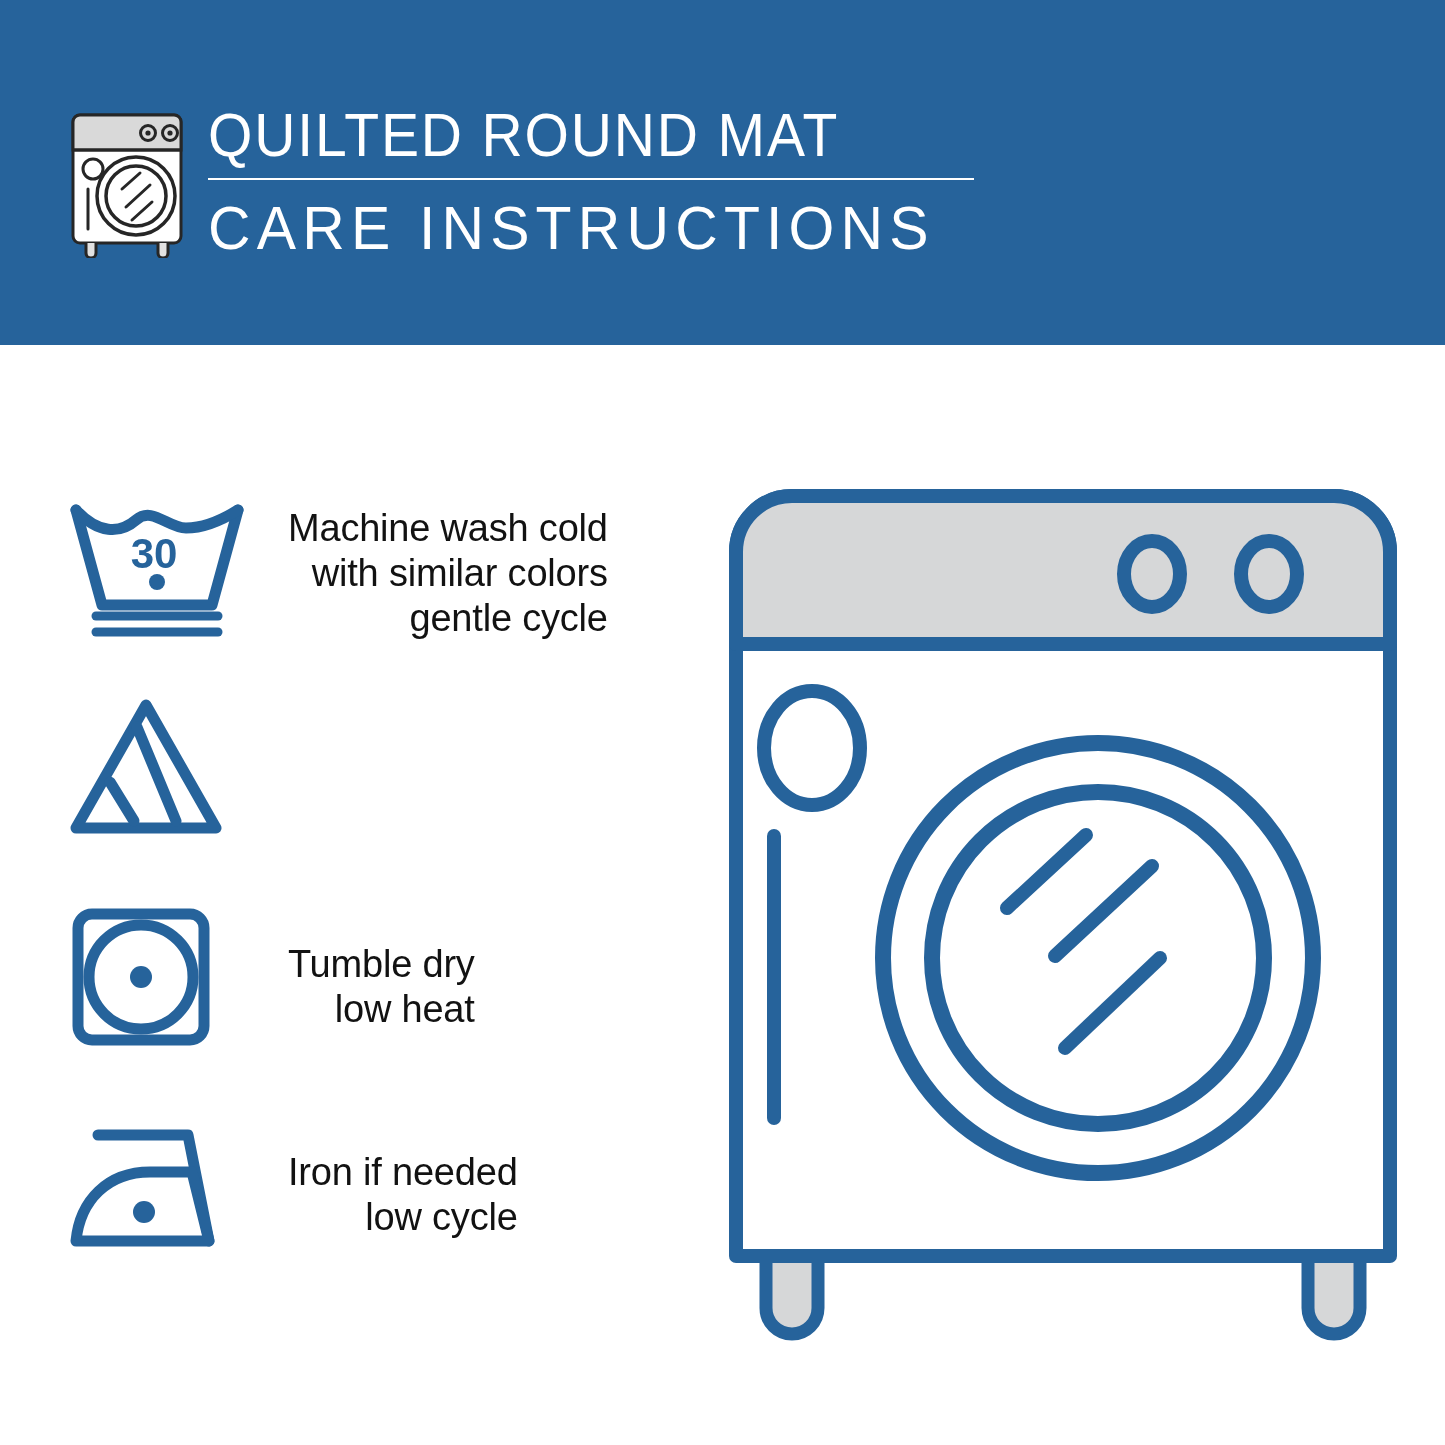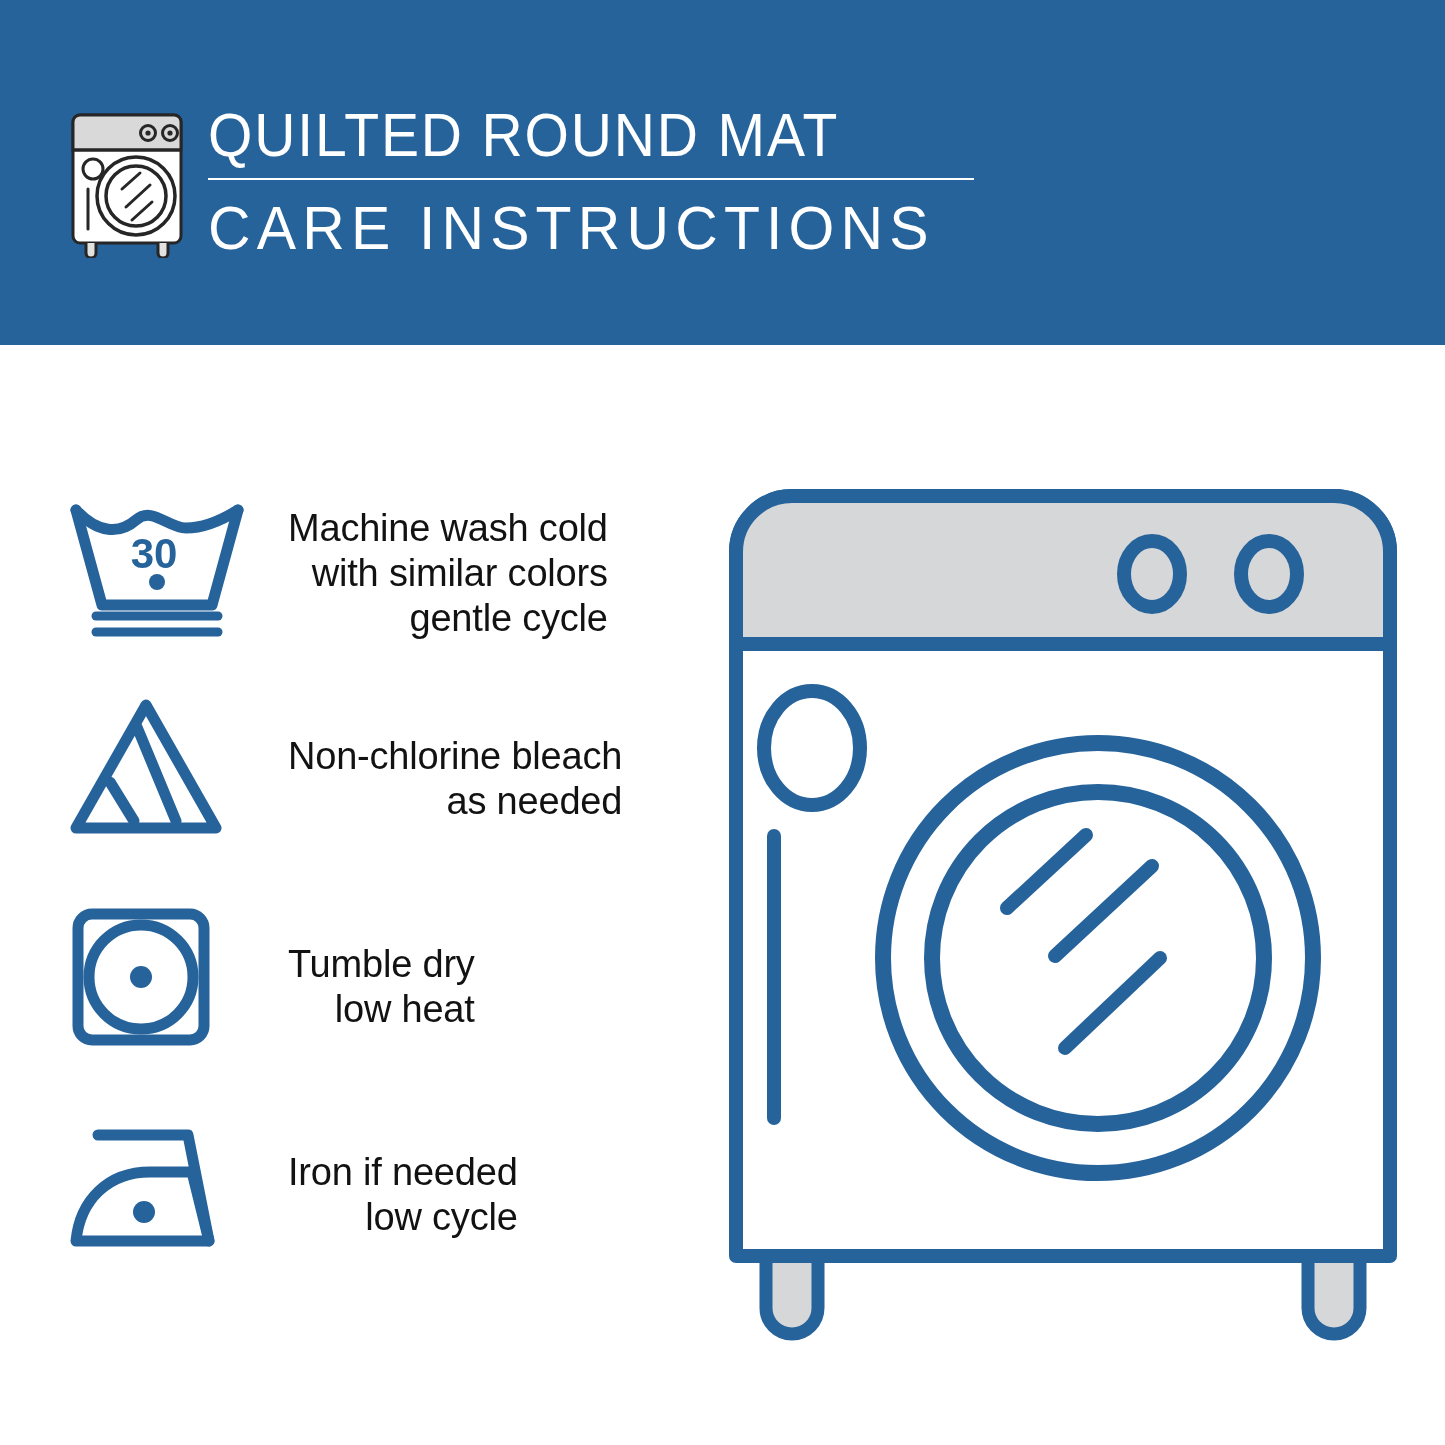--- a/index.html
+++ b/index.html
@@ -182,22 +182,20 @@
     <div class="care-row">
       <div class="care-icon">
         <svg viewBox="0 0 186 160" width="186" height="160" xmlns="http://www.w3.org/2000/svg">
 
           <path d="M82 13 L152 136 L12 136 Z" fill="none" stroke="#26639b" stroke-width="11" stroke-linejoin="round"></path>
 
           <line x1="73" y1="35" x2="112" y2="129" stroke="#26639b" stroke-width="11" stroke-linecap="round"></line>
           <line x1="46" y1="90" x2="70" y2="129" stroke="#26639b" stroke-width="11" stroke-linecap="round"></line>
         </svg>
       </div>
-      <div class="care-text lines2">Non-chlorine bleach
-as needed</div>
     </div>
 
     <div class="care-row">
       <div class="care-icon">
         <svg viewBox="0 0 186 160" width="186" height="160" xmlns="http://www.w3.org/2000/svg">
           <rect x="14" y="14" width="126" height="126" rx="14" ry="14" fill="none" stroke="#26639b" stroke-width="11"></rect>
           <circle cx="77" cy="77" r="52" fill="none" stroke="#26639b" stroke-width="11"></circle>
           <circle cx="77" cy="77" r="11" fill="#26639b"></circle>
         </svg>
       </div>

